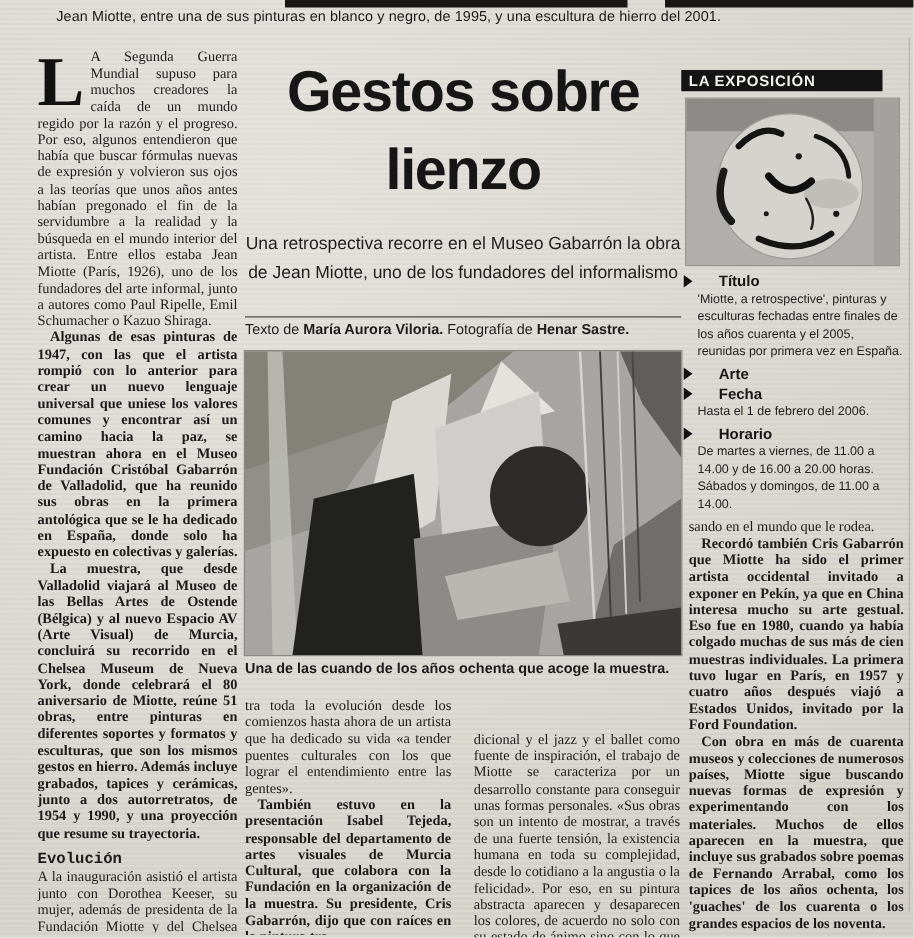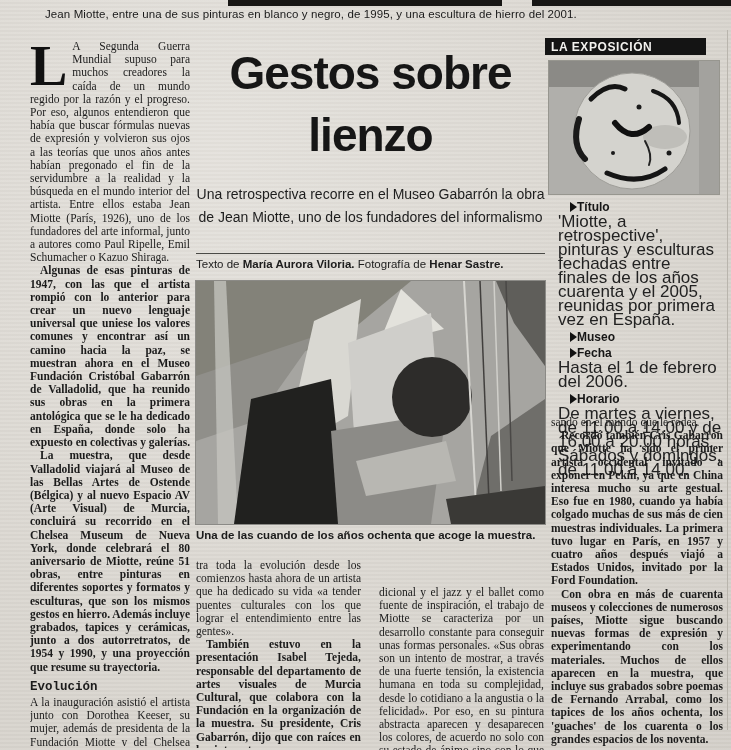--- a/index.html
+++ b/index.html
@@ -66,44 +66,44 @@
   .photo-caption{
     position:absolute;left:196px;top:529px;width:349px;
     font-family:"Liberation Sans", sans-serif;
     font-weight:bold;font-size:11.5px;color:#1a1a1a;text-align:left;
   }
   .col-mid1{left:196px;top:553px;width:165px;height:195px;overflow:hidden;}
   .col-mid2{left:379px;top:580px;width:165px;height:195px;overflow:hidden;}
   .col-mid1 p:first-child{margin-top:6px;}
   .col-mid2 p:first-child{margin-top:6px;}
   
-  .sidebar{position:absolute;left:545px;top:38px;width:180px;}
+  .sidebar{position:absolute;left:545px;top:56px;width:180px;}
   .sidebar-header{
     width:149px;height:16px;background:#141414;color:#f2f1ee;
     font-family:"Liberation Sans", sans-serif;
     font-weight:bold;font-size:12px;letter-spacing:.6px;
     padding:1px 6px 0 6px;line-height:16px;
   }
   .sidebar-photo{
     margin:6px 0 0 4px;width:170px;height:133px;
     background:#b0afab;outline:1px solid #97968f;
   }
   .sidebar-list{margin:6px 0 0 2px;font-family:"Liberation Sans", sans-serif;}
   .sb-item{margin-bottom:2px;}
   .sb-label{
-    display:flex;align-items:center;gap:0;
-    font-weight:bold;font-size:12px;color:#161616;margin-left:23px;
+    display:flex;align-items:center;gap:21px;
+    font-weight:bold;font-size:12px;color:#161616;
   }
   .arrow-icon{
     width:0;height:0;display:inline-block;
     border-left:7px solid #111;border-top:5px solid transparent;border-bottom:5px solid transparent;
   }
   .sb-text{
     margin:1px 0 3px 11px;width:164px;
-    font-size:17px;line-height:14px;color:#222;text-align:left;
+    font-size:10px;line-height:14px;color:#222;text-align:left;
   }
   .col-right{left:551px;top:416px;width:172px;height:332px;overflow:hidden;}
   .edge-rule{position:absolute;left:727px;top:30px;width:1px;height:700px;background:#b9b5ad;}
 </style>
 </head>
 <body>
 
 <div class="page">
 
   <div class="strip a"></div>
@@ -182,21 +182,21 @@
       <div class="sb-item">
         <div class="sb-label">
             <span class="arrow-icon"></span>
             <span>Título</span>
           </div>
         <div class="sb-text">'Miotte, a retrospective', pinturas y esculturas fechadas entre finales de los años cuarenta y el 2005, reunidas por primera vez en España.</div>
       </div>
       <div class="sb-item">
         <div class="sb-label">
             <span class="arrow-icon"></span>
-            <span>Museo</span>
+            <span>Arte</span>
           </div>
       </div>
       <div class="sb-item">
         <div class="sb-label">
             <span class="arrow-icon"></span>
             <span>Fecha</span>
           </div>
         <div class="sb-text">Hasta el 1 de febrero del 2006.</div>
       </div>
       <div class="sb-item">

